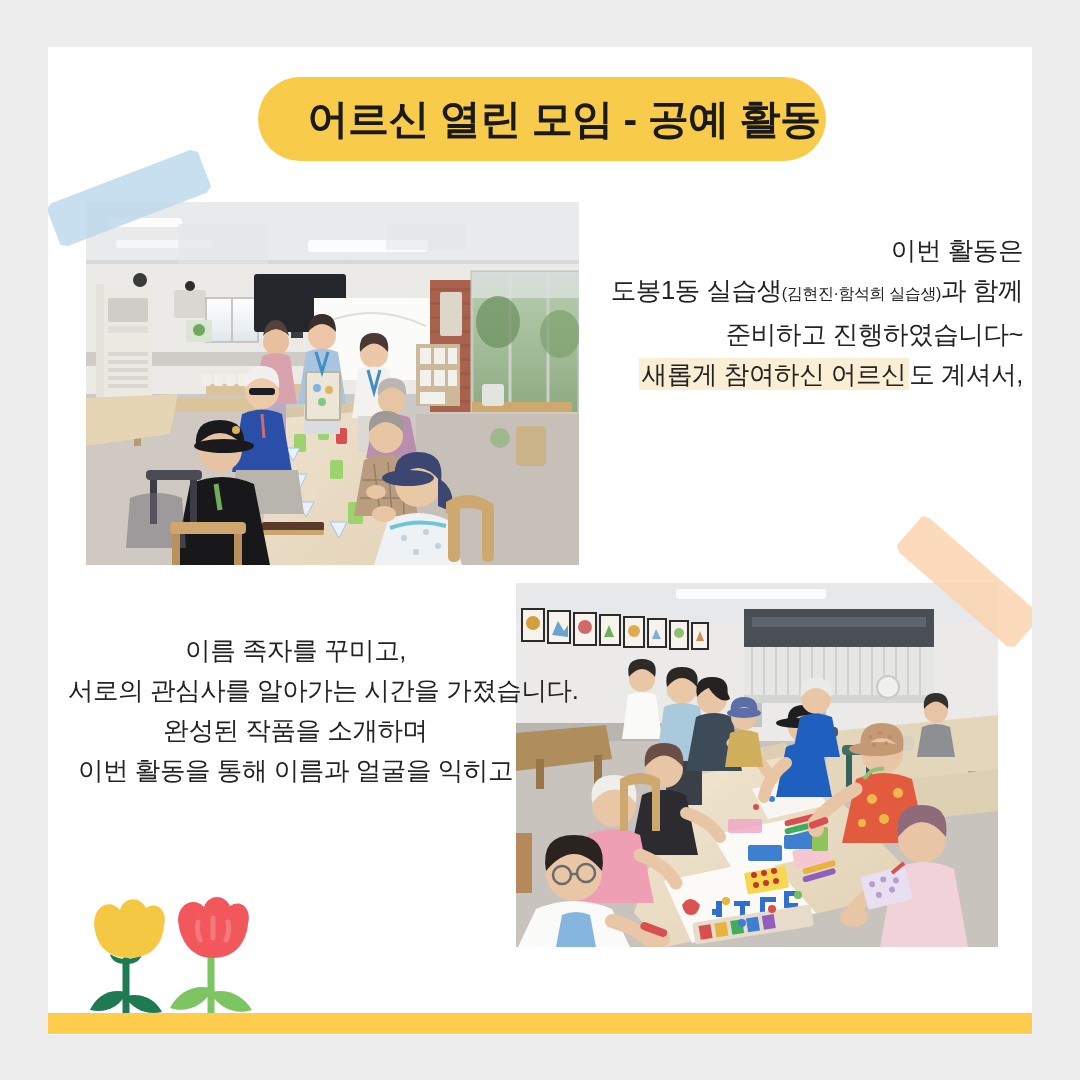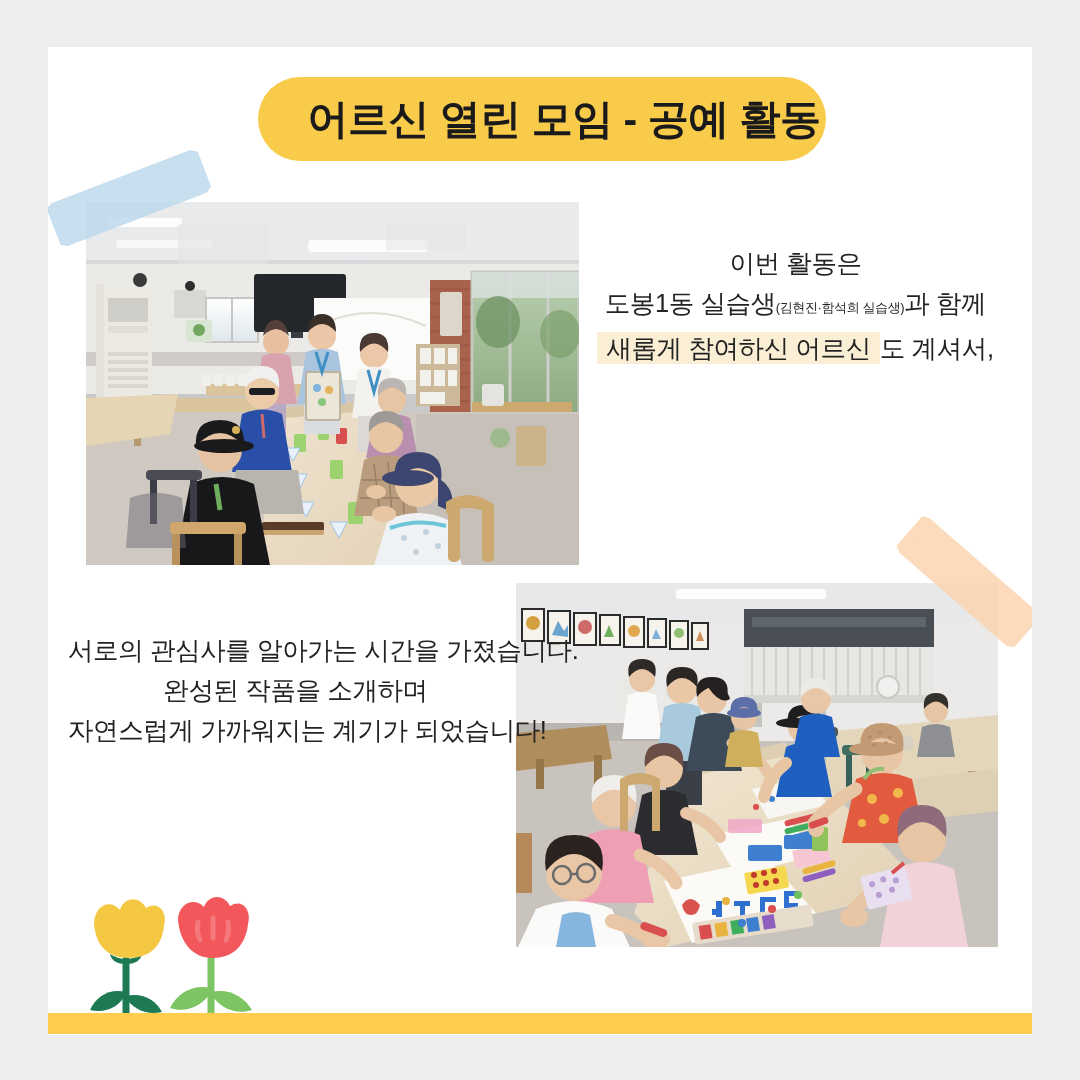--- a/index.html
+++ b/index.html
@@ -113,34 +113,35 @@
   .text-block {
     position: absolute;
     text-align: center;
     color: #232323;
     font-size: 25.5px;
     line-height: 40px;
     letter-spacing: -0.4px;
   }
   #text-right {
     left: 520px;
-    top: 196px;
+    top: 183px;
     width: 455px;
+    text-align: right;
   }
   #text-left {
     left: 20px;
     top: 583px;
     width: 455px;
   }
   .text-block p { margin: 0; white-space: nowrap; }
   .hl {
     background: #faefd4;
-    padding: 2px 9px;
-  }
-  .small-note { font-size: 13px; }
+    padding: 2px 3px;
+  }
+  .small-note { font-size: 16px; }
 
   
   #tulips {
     position: absolute;
     left: 22px;
     top: 845px;
     width: 200px;
     height: 125px;
   }
 
@@ -379,20 +380,21 @@
         <circle cx="414" cy="236" r="10" fill="#9fb98f"></circle>
         <rect x="396" y="182" width="22" height="22" rx="3" fill="#e3e3e0"></rect>
       </svg>
     </div>
 
     <div class="tape" id="tape-blue"></div>
 
     <div class="text-block" id="text-right">
       <p>이번 활동은</p>
       <p><span>도봉1동 실습생</span><span class="small-note">(김현진·함석희 실습생)</span><span>과 함께</span></p>
+      <p>준비하고 진행하였습니다~</p>
       <p><span class="hl">새롭게 참여하신 어르신</span><span>도 계셔서,</span></p>
     </div>
 
     <div class="photo" id="photo-2">
       <svg class="scene" viewBox="0 0 482 364" preserveAspectRatio="none">
         <defs>
           <linearGradient id="p2tbl" x1="0" y1="0" x2="1" y2="1">
             <stop offset="0" stop-color="#f2e7d3"></stop>
               <stop offset="1" stop-color="#e0d0b2"></stop>
           </linearGradient>
@@ -628,23 +630,24 @@
         <path d="M104 196 q20 -12 40 0 l0 10 q-20 -10 -40 0z" fill="#cda86f"></path>
         <rect x="104" y="196" width="8" height="52" fill="#cda86f"></rect>
         <rect x="136" y="196" width="8" height="52" fill="#cda86f"></rect>
         <rect x="0" y="250" width="16" height="60" fill="#b5895a"></rect>
       </svg>
     </div>
 
     <div class="tape" id="tape-peach"></div>
 
     <div class="text-block" id="text-left">
+      <p>이름 족자를 꾸미고,</p>
       <p>서로의 관심사를 알아가는 시간을 가졌습니다.</p>
       <p>완성된 작품을 소개하며</p>
-      <p>자연스럽게 가까워지는 계기가 되었습니다!</p>
+      <p>이번 활동을 통해 이름과 얼굴을 익히고</p>
     </div>
 
     <svg id="tulips" viewBox="0 0 200 125">
 
       <g>
         <path d="M56 68 L56 122" stroke="#1e7a52" stroke-width="7" stroke-linecap="round"></path>
         <path d="M56 100 C40 96 26 104 20 118 C36 122 50 114 56 102 Z" fill="#1e7a52"></path>
         <path d="M56 104 C72 100 86 108 92 120 C76 124 62 116 56 106 Z" fill="#1e7a52"></path>
         <path d="M40 62 q16 10 32 0 q-2 10 -16 10 q-14 0 -16 -10z" fill="#1e7a52"></path>
         <path d="M43 58 v-7 M50 60 v-9 M56 60 v-10 M62 60 v-9 M69 58 v-7" stroke="#1e7a52" stroke-width="5" stroke-linecap="round"></path>

